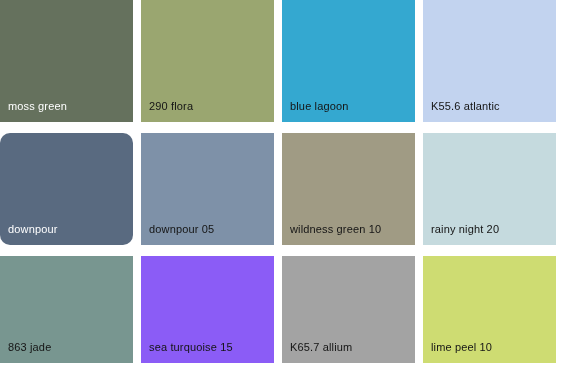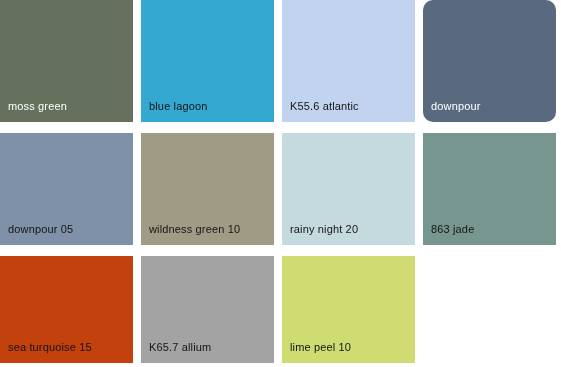--- a/index.html
+++ b/index.html
@@ -47,20 +47,23 @@
   .swatch.light-text .swatch-label { color: #ffffff; }
   .swatch.dark-text  .swatch-label { color: #151515; }
 </style>
 </head>
 <body style="background: rgb(255, 255, 255);">
 
 <div id="palette-grid">
     <div class="swatch light-text" style="background: rgb(101, 113, 93);">
       <span class="swatch-label">moss green</span>
     </div>
+    <div class="swatch dark-text" style="background: rgb(154, 166, 112);">
+      <span class="swatch-label">290 flora</span>
+    </div>
     <div class="swatch dark-text" style="background: rgb(52, 168, 208);">
       <span class="swatch-label">blue lagoon</span>
     </div>
     <div class="swatch dark-text" style="background: rgb(194, 211, 239);">
       <span class="swatch-label">K55.6 atlantic</span>
     </div>
     <div class="swatch light-text" style="background: rgb(89, 106, 128); border-radius: 10px;">
       <span class="swatch-label">downpour</span>
     </div>
     <div class="swatch dark-text" style="background: rgb(126, 145, 168);">
@@ -68,21 +71,21 @@
     </div>
     <div class="swatch dark-text" style="background: rgb(160, 155, 132);">
       <span class="swatch-label">wildness green 10</span>
     </div>
     <div class="swatch dark-text" style="background: rgb(197, 218, 222);">
       <span class="swatch-label">rainy night 20</span>
     </div>
     <div class="swatch dark-text" style="background: rgb(120, 150, 144);">
       <span class="swatch-label">863 jade</span>
     </div>
-    <div class="swatch dark-text" style="background: #c2410c;">
+    <div class="swatch dark-text" style="background: #8b5cf6;">
       <span class="swatch-label">sea turquoise 15</span>
     </div>
     <div class="swatch dark-text" style="background: #a3a3a3;">
       <span class="swatch-label">K65.7 allium</span>
     </div>
     <div class="swatch dark-text" style="background: rgb(206, 220, 114);">
       <span class="swatch-label">lime peel 10</span>
     </div>
   </div>
 

